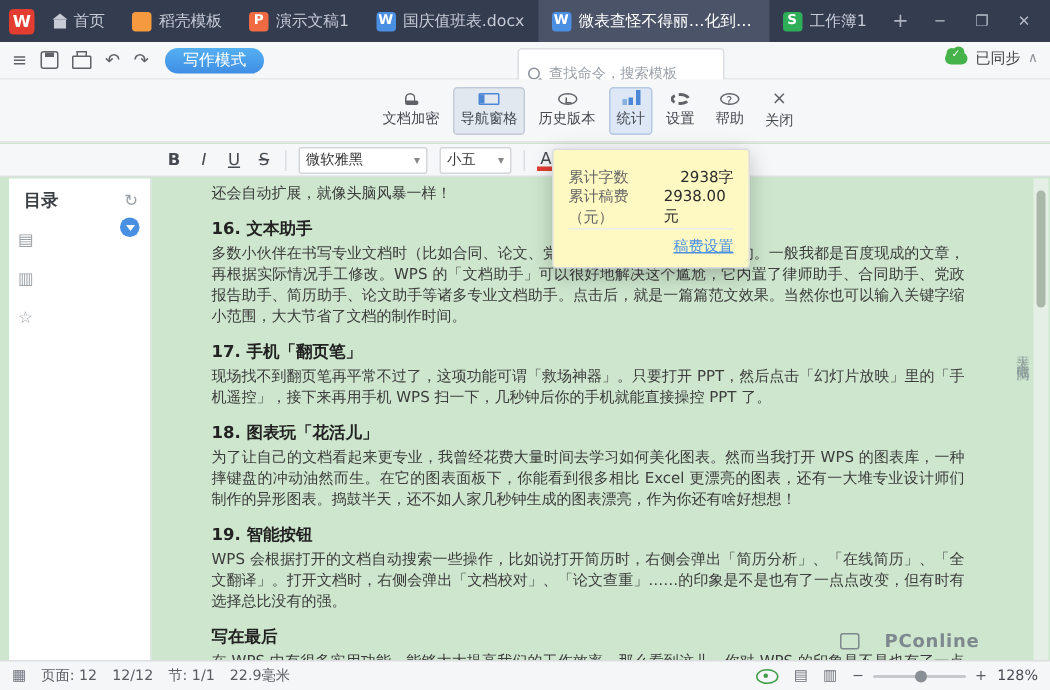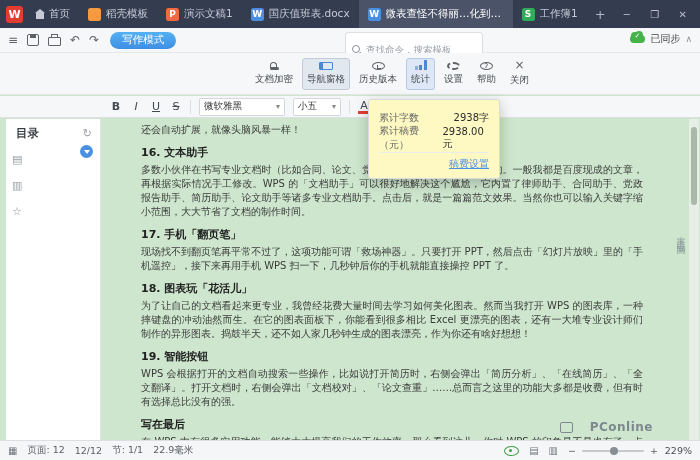--- a/index.html
+++ b/index.html
@@ -264,21 +264,21 @@
         <div class="dsec">
           <div class="dh">17. 手机「翻页笔」</div>
           <div class="db">现场找不到翻页笔再平常不过了，这项功能可谓「救场神器」。只要打开 PPT，然后点击「幻灯片放映」里的「手机遥控」，接下来再用手机 WPS 扫一下，几秒钟后你的手机就能直接操控 PPT 了。</div>
         </div>
         <div class="dsec">
           <div class="dh">18. 图表玩「花活儿」</div>
           <div class="db">为了让自己的文档看起来更专业，我曾经花费大量时间去学习如何美化图表。然而当我打开 WPS 的图表库，一种摔键盘的冲动油然而生。在它的图表面板下，你能看到很多相比 Excel 更漂亮的图表，还有一大堆专业设计师们制作的异形图表。捣鼓半天，还不如人家几秒钟生成的图表漂亮，作为你还有啥好想想！</div>
         </div>
         <div class="dsec">
           <div class="dh">19. 智能按钮</div>
-          <div class="db">WPS 会根据打开的文档自动搜索一些操作，比如说打开简历时，右侧会弹出「简历分析」、「在线简历」、「全文翻译」。打开文档时，右侧会弹出「文档校对」、「论文查重」……总而言之这里的功能大多都是收费，但有时有选择总比没有的强。</div>
+          <div class="db">WPS 会根据打开的文档自动搜索一些操作，比如说打开简历时，右侧会弹出「简历分析」、「在线简历」、「全文翻译」。打开文档时，右侧会弹出「文档校对」、「论文查重」……的印象是不是也有了一点点改变，但有时有选择总比没有的强。</div>
         </div>
         <div class="dsec">
           <div class="dh">写在最后</div>
           <div class="db">在 WPS 中有很多实用功能，能够大大提高我们的工作效率。那么看到这儿，你对 WPS 的印象是不是也有了一点点改变？Office 或 WPS，或许我这个「老实哥」真该好好纠结一下了。</div>
         </div>
       </div>
       <div class="wm-corner">
         <span class="cam"></span>
         <span>PConline</span>
       </div>
@@ -313,17 +313,17 @@
     <span class="sb-spacer"></span>
     <span class="icon-eye"></span>
     <span class="viewico">▤</span>
     <span class="viewico">▥</span>
     <div class="zoomctl">
       <span>−</span>
       <div class="ztrack">
           <div class="zknob"></div>
         </div>
       <span>+</span>
-      <span class="zpct">229%</span>
+      <span class="zpct">128%</span>
     </div>
   </div>
 
 </div>
 
 </body></html>

